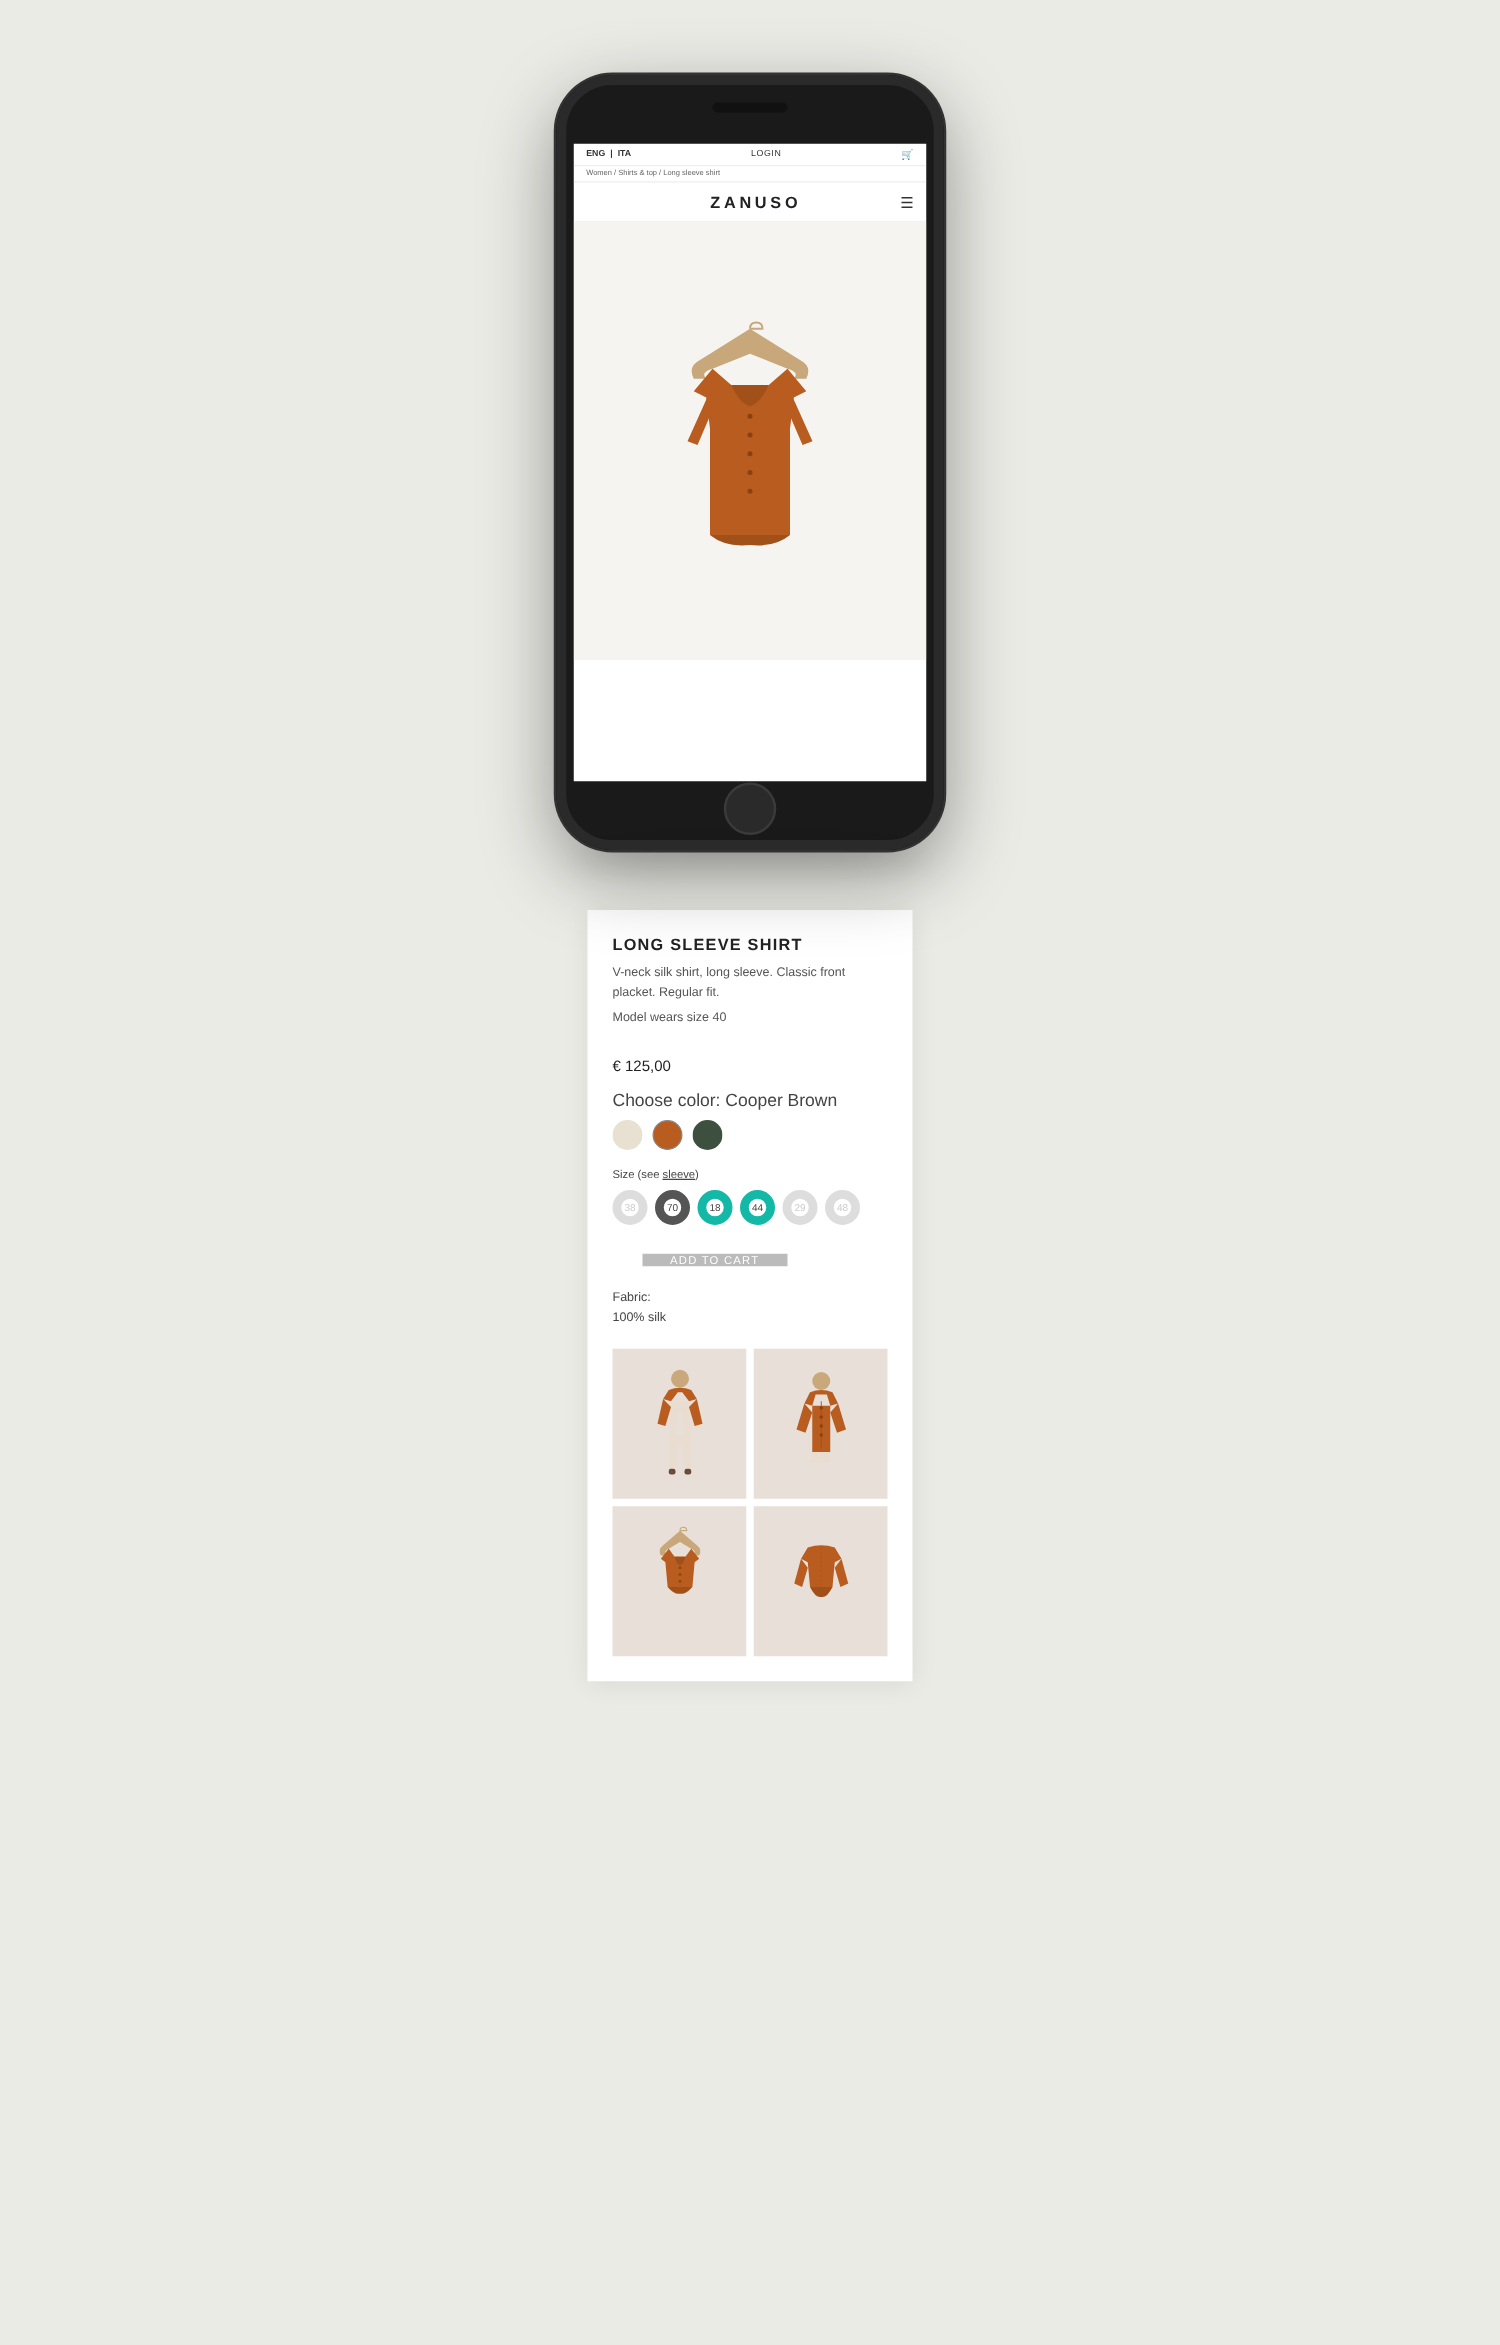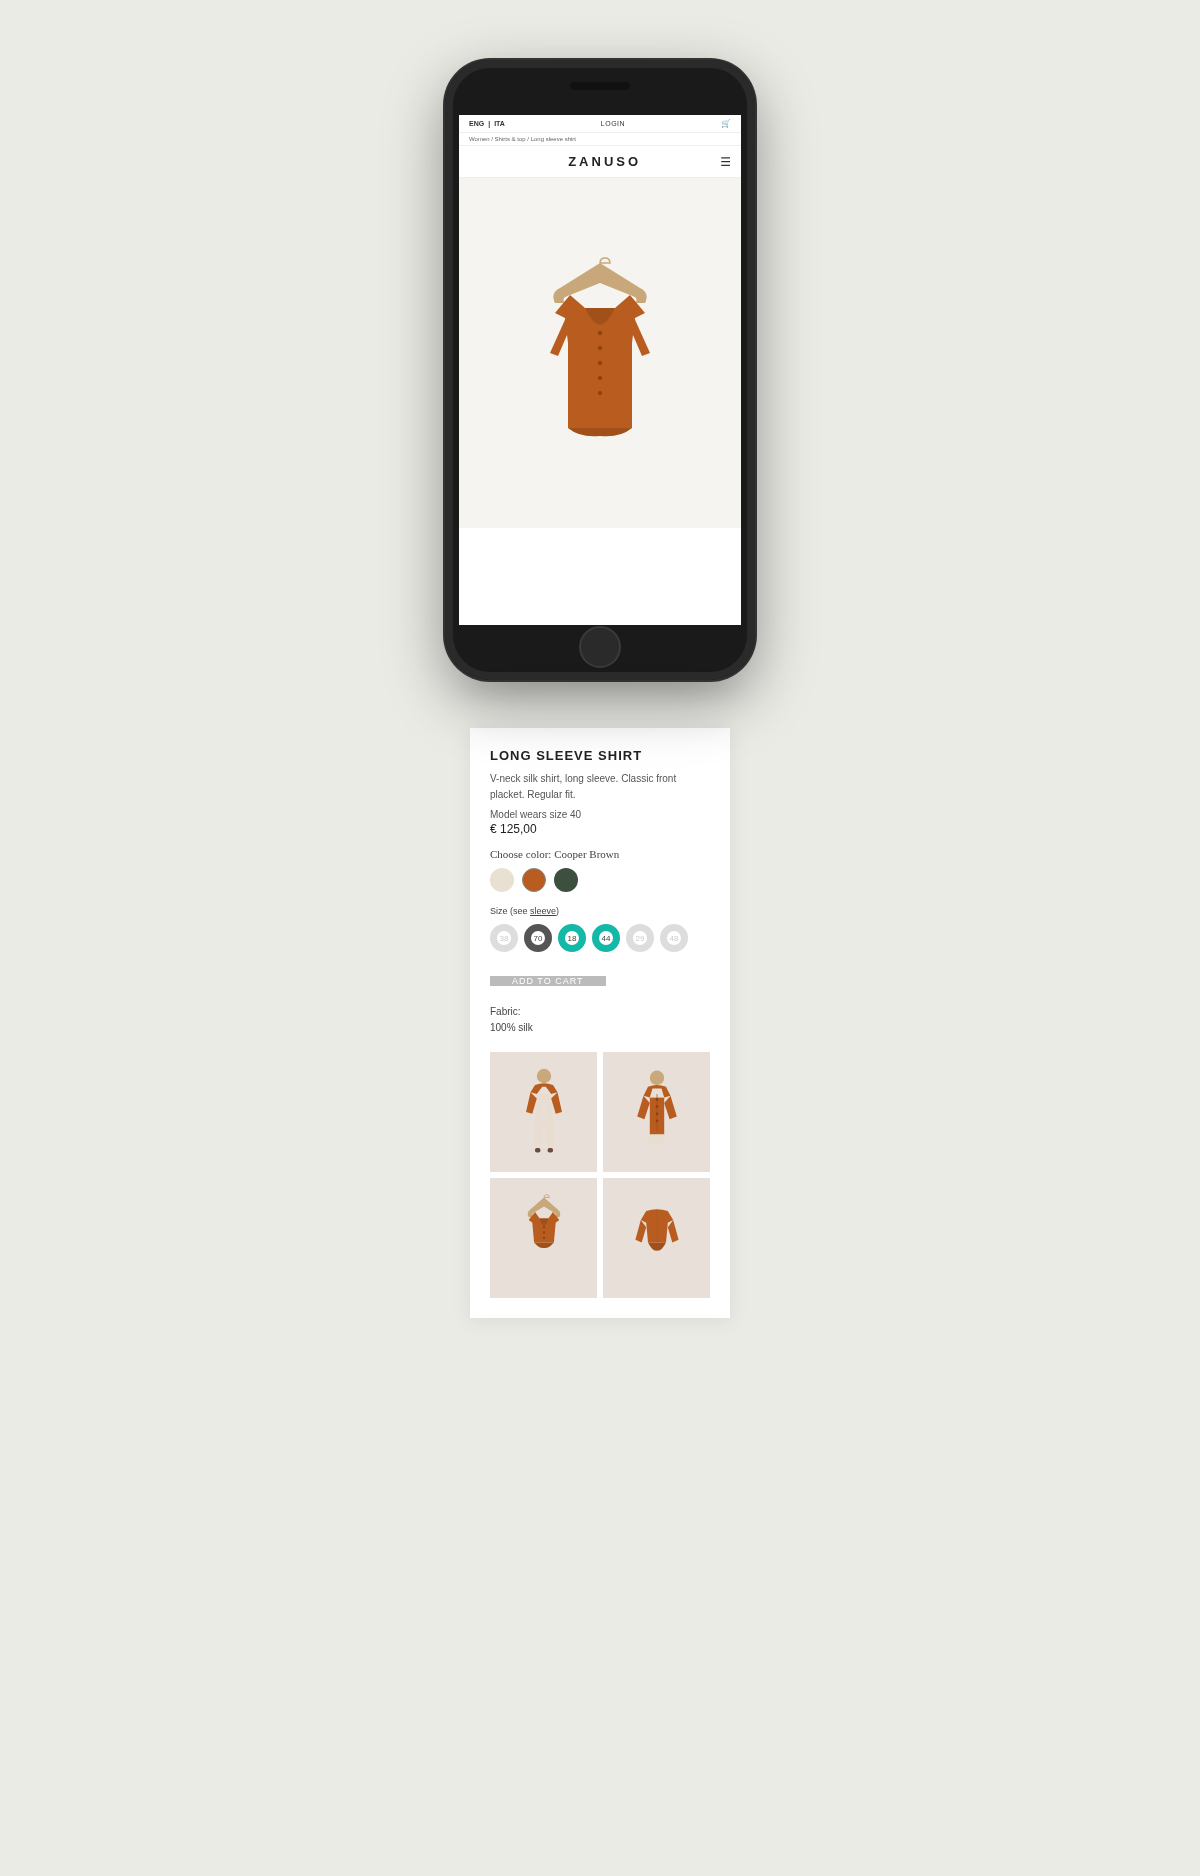--- a/index.html
+++ b/index.html
@@ -176,34 +176,33 @@
     .product-desc {
       font-size: 10px;
       color: #555;
       line-height: 1.6;
       margin-bottom: 6px;
     }
 
     .product-model {
       font-size: 10px;
       color: #555;
-      margin-bottom: 2px;
+      margin-bottom: 26px;
     }
 
     .product-price {
       font-size: 12px;
       color: #222;
       margin-bottom: 12px;
     }
 
     .color-section-label {
-      font-size: 11px;
+      font-size: 14px;
       color: #444;
       margin-bottom: 8px;
-      font-family: Liberation Serif, serif;
     }
 
     .color-swatches {
       display: flex;
       gap: 8px;
       margin-bottom: 14px;
     }
 
     .color-swatch {
       width: 24px;
@@ -262,20 +261,21 @@
     .add-to-cart-btn {
       background: #bbb;
       color: #fff;
       border: none;
       padding: 0 22px;
       font-size: 9px;
       letter-spacing: 1px;
       text-transform: uppercase;
       cursor: pointer;
       margin-bottom: 18px;
+      margin-left: 24px;
     }
 
     .fabric-info {
       font-size: 10px;
       color: #444;
       line-height: 1.6;
       margin-bottom: 16px;
     }
 
     

